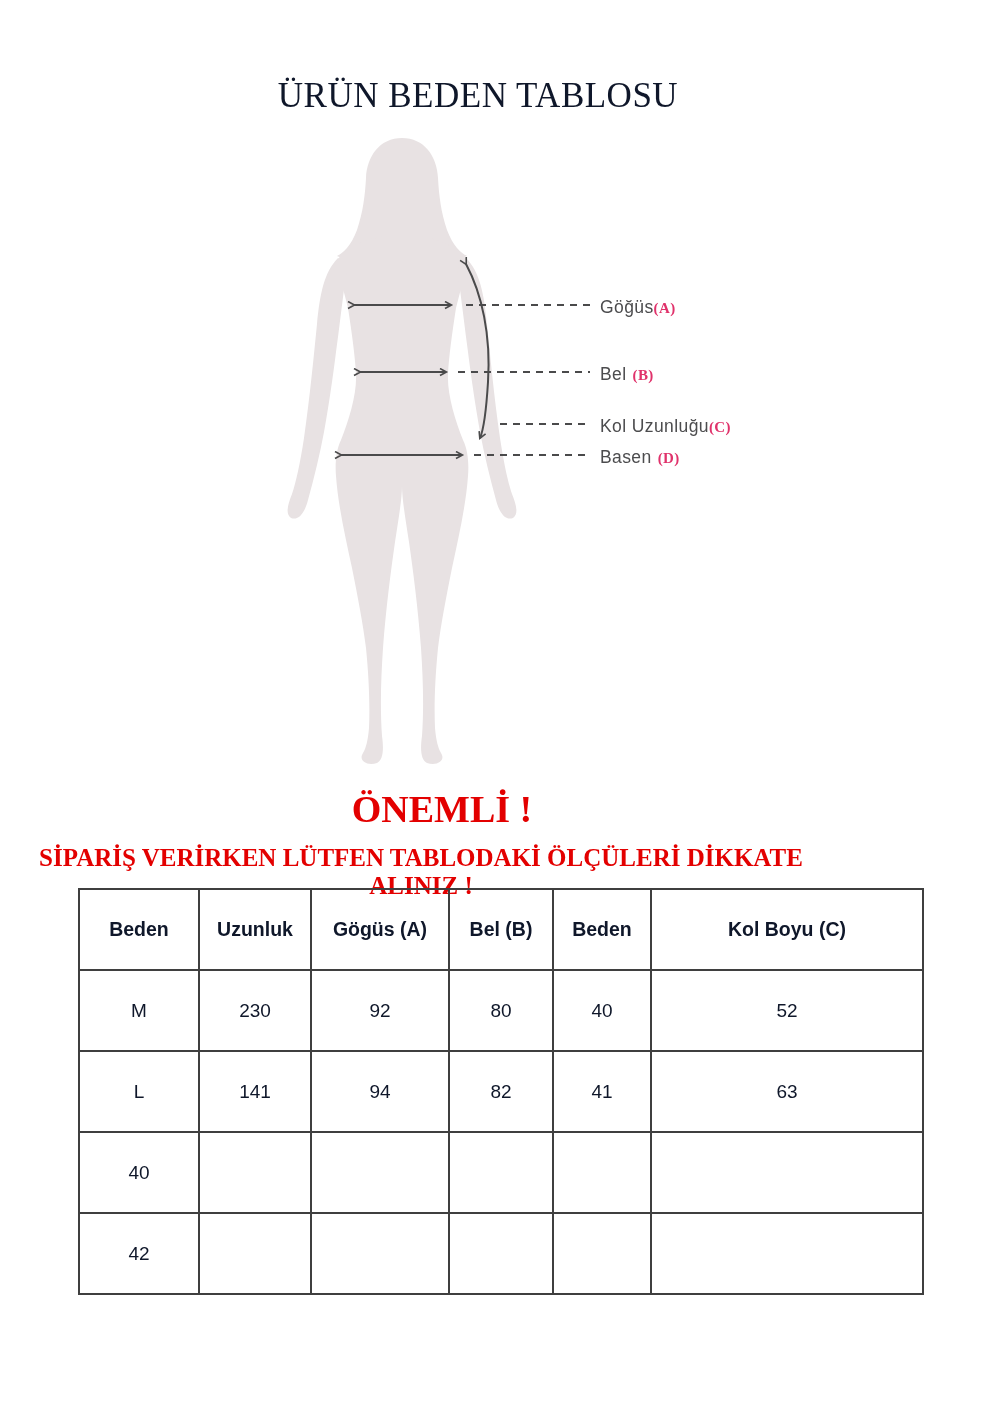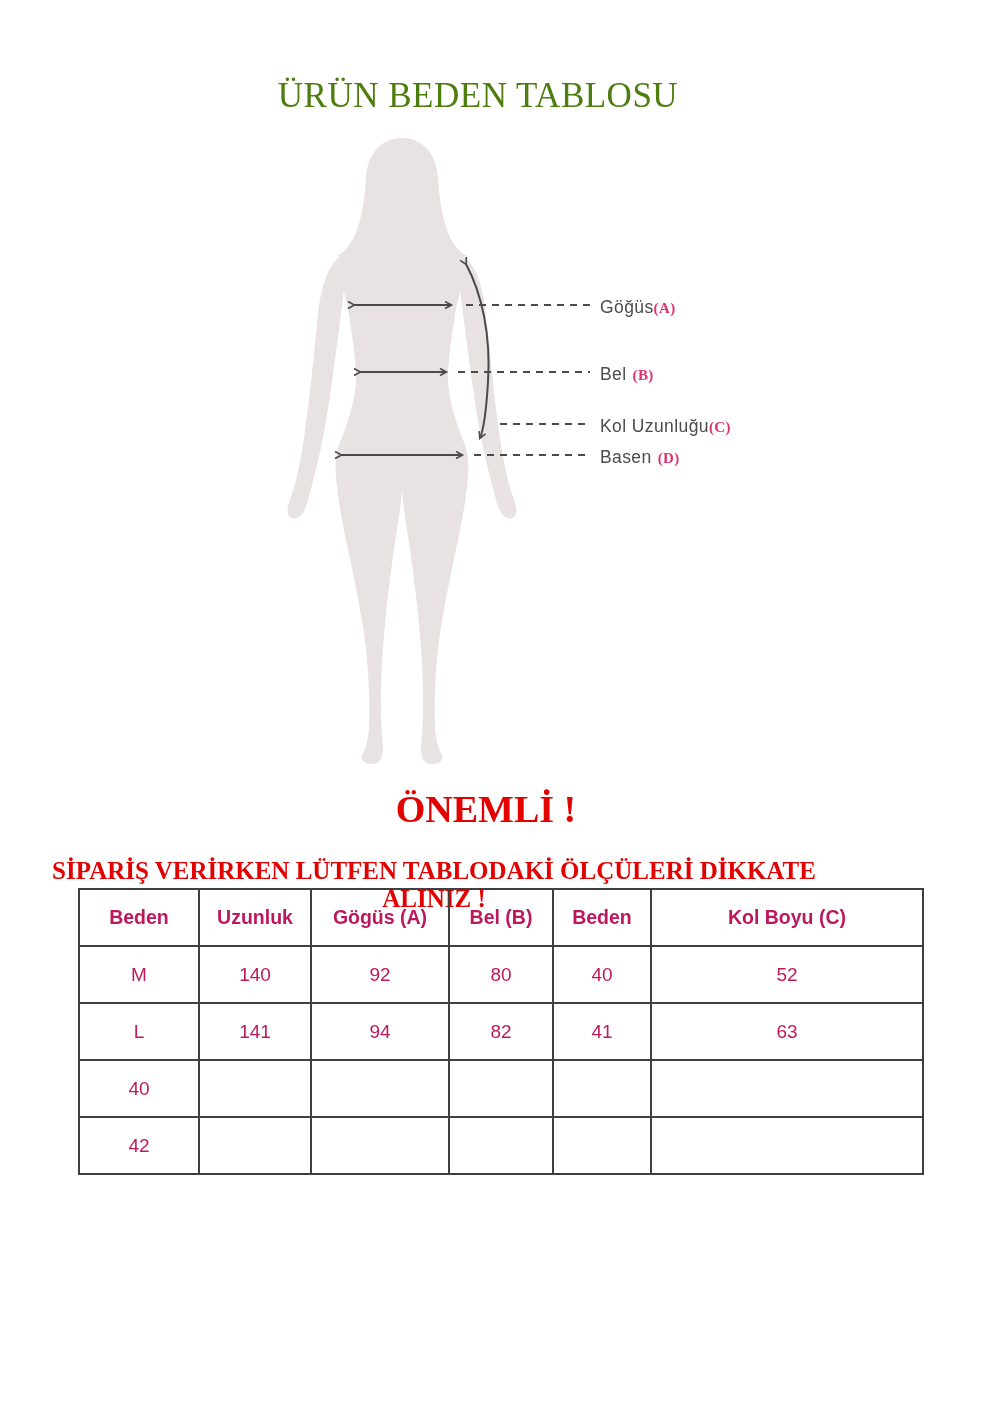--- a/index.html
+++ b/index.html
@@ -1,40 +1,40 @@
 <!DOCTYPE html>
 <html><head>
 <meta charset="utf-8">
 <style>
   html,body{margin:0;padding:0;background:#fff;}
   .page{position:relative;width:1000px;height:1414px;background:#ffffff;overflow:hidden;
         font-family:"Liberation Sans",sans-serif;}
   .page-title{position:absolute;top:76px;left:0;width:956px;text-align:center;
         font-family:"Liberation Serif","DejaVu Serif",serif;font-size:35px;font-weight:normal;
-        color:#4d7c0f;margin:0;letter-spacing:0.5px;}
+        color:#0f172a;margin:0;letter-spacing:0.5px;}
   .figure-svg{position:absolute;left:268px;top:132px;}
   .measure-label{position:absolute;left:600px;height:20px;line-height:24px;white-space:nowrap;
         font-size:17.5px;color:#4c4c4e;letter-spacing:0.4px;}
   .measure-label .letter{font-family:"Liberation Serif",serif;font-weight:bold;font-size:15px;
         color:#e0326b;}
   .measure-label.spaced .letter{margin-left:6px;}
   .lab-gogus{top:295px;}
   .lab-bel{top:362px;}
   .lab-kol{top:414px;}
   .lab-basen{top:445px;}
   .warn-heading{position:absolute;top:787px;left:0;width:884px;text-align:center;margin:0;
         font-family:"Liberation Serif","DejaVu Serif",serif;font-weight:bold;font-size:38px;
-        color:#e30000;padding-left:44px;}
-  .warn-sub{position:absolute;top:841px;left:0;width:836px;text-align:center;margin:16px;
+        color:#e30000;}
+  .warn-sub{position:absolute;top:841px;left:0;width:836px;text-align:center;margin:3px;
         font-family:"Liberation Serif","DejaVu Serif",serif;font-weight:bold;font-size:25px;
         color:#e30000;}
   table.size-table{position:absolute;left:78px;top:888px;width:844px;border-collapse:collapse;
         table-layout:fixed;}
-  table.size-table th, table.size-table td{border:2px solid #3f3f3f;height:55px;padding:0;
-        text-align:center;vertical-align:middle;color:#be185d;}
+  table.size-table th, table.size-table td{border:2px solid #3f3f3f;height:55px;padding:12px;
+        text-align:center;vertical-align:middle;color:#0f172a;}
   table.size-table th{font-size:19.5px;font-weight:bold;}
   table.size-table td{font-size:19px;font-weight:normal;}
 </style>
 </head>
 <body>
 
 <div class="page">
 
   <h1 class="page-title">ÜRÜN BEDEN TABLOSU</h1>
 
@@ -118,21 +118,21 @@
         <th>Uzunluk</th>
         <th>Gögüs (A)</th>
         <th>Bel (B)</th>
         <th>Beden</th>
         <th>Kol Boyu (C)</th>
       </tr>
     </thead>
     <tbody>
       <tr>
         <td>M</td>
-        <td>140</td>
+        <td>230</td>
         <td>92</td>
         <td>80</td>
         <td>40</td>
         <td>52</td>
       </tr>
       <tr>
         <td>L</td>
         <td>141</td>
         <td>94</td>
         <td>82</td>

